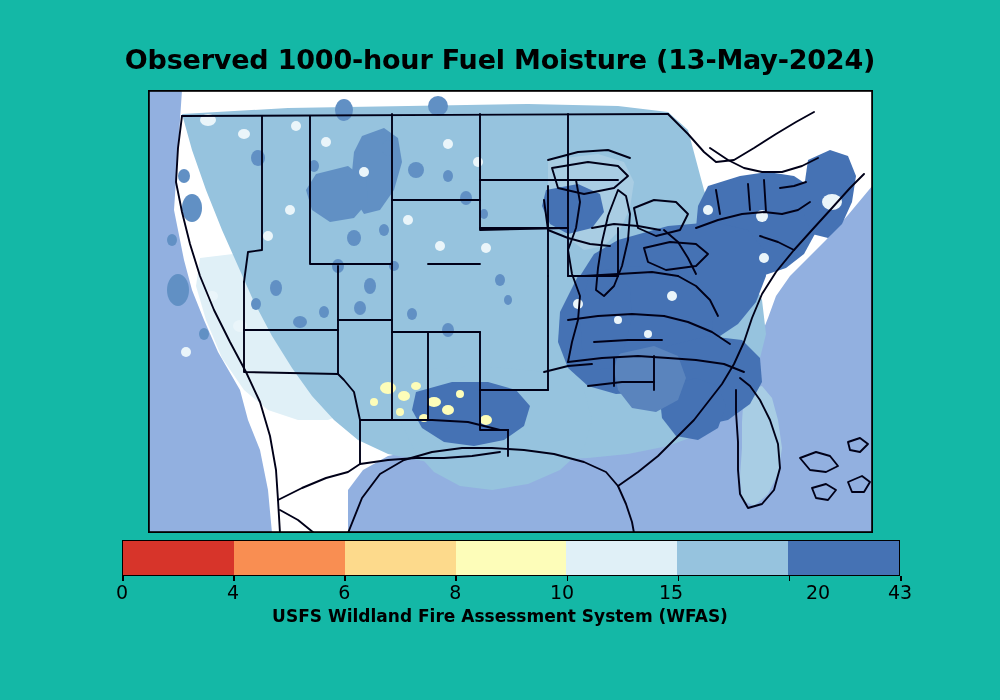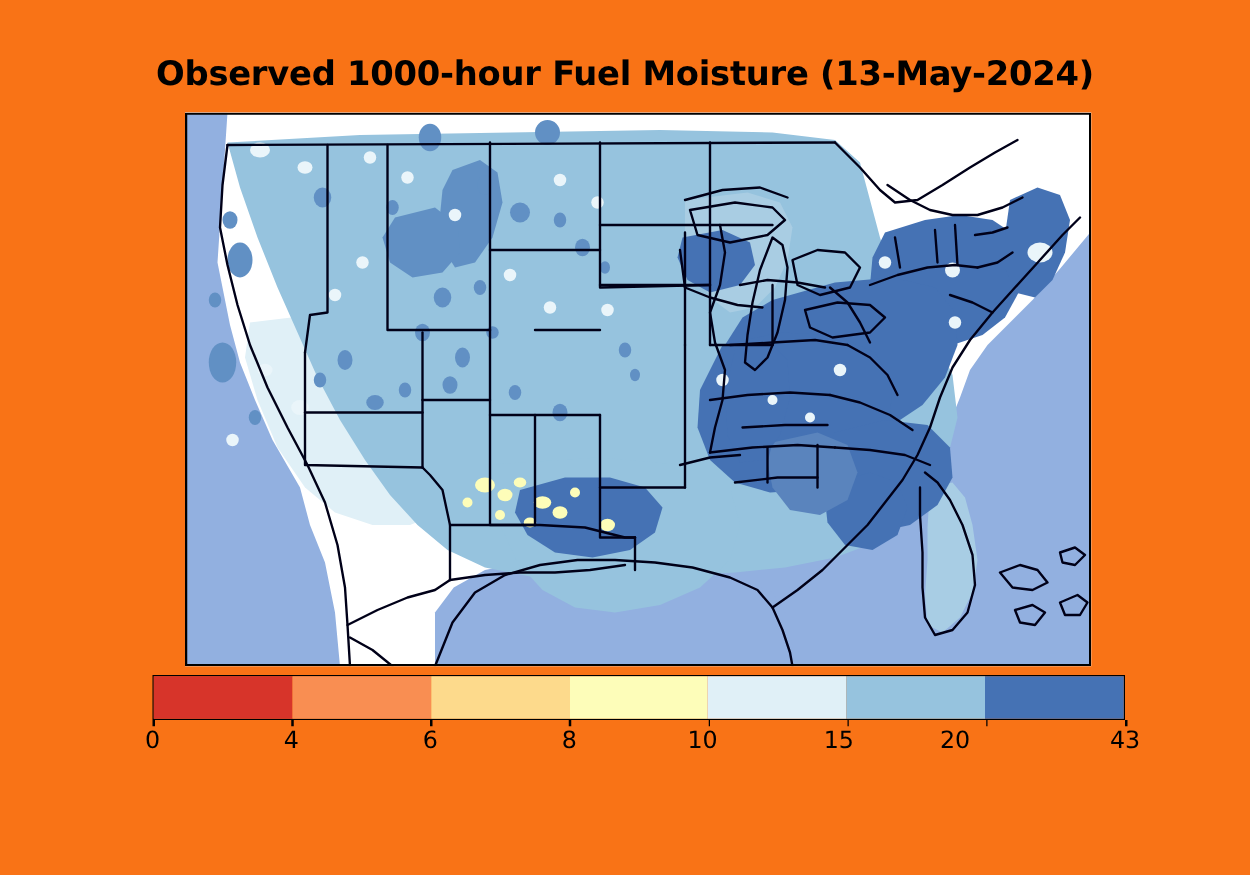--- a/index.html
+++ b/index.html
@@ -12,21 +12,21 @@
     height: 700px;
     position: relative;
     font-family: "DejaVu Sans", sans-serif;
     overflow: hidden;
   }
   #figure {
     position: absolute;
     left: 0; top: 0;
     width: 1000px;
     height: 700px;
-    background: #f97316;
+    background: #14b8a6;
   }
   #chart-title {
     position: absolute;
     left: 0;
     top: 44px;
     width: 1000px;
     text-align: center;
     font-size: 27px;
     font-weight: bold;
     color: #000000;
@@ -383,19 +383,20 @@
     <div class="cb-tick-label" style="left:111.1px">4</div>
     <div class="cb-tick-mark" style="left:222.3px"></div>
     <div class="cb-tick-label" style="left:222.3px">6</div>
     <div class="cb-tick-mark" style="left:333.4px"></div>
     <div class="cb-tick-label" style="left:333.4px">8</div>
     <div class="cb-tick-mark" style="left:444.6px"></div>
     <div class="cb-tick-label" style="left:440px">10</div>
     <div class="cb-tick-mark" style="left:555.7px"></div>
     <div class="cb-tick-label" style="left:549px">15</div>
     <div class="cb-tick-mark" style="left:666.9px"></div>
-    <div class="cb-tick-label" style="left:642px">20</div>
+    <div class="cb-tick-label" style="left:696px">20</div>
     <div class="cb-tick-mark" style="left:778px"></div>
     <div class="cb-tick-label" style="left:778px">43</div>
   </div>
 
+  <div id="cb-axis-label">USFS Wildland Fire Assessment System (WFAS)</div>
 
 </div>
 
 </body></html>

